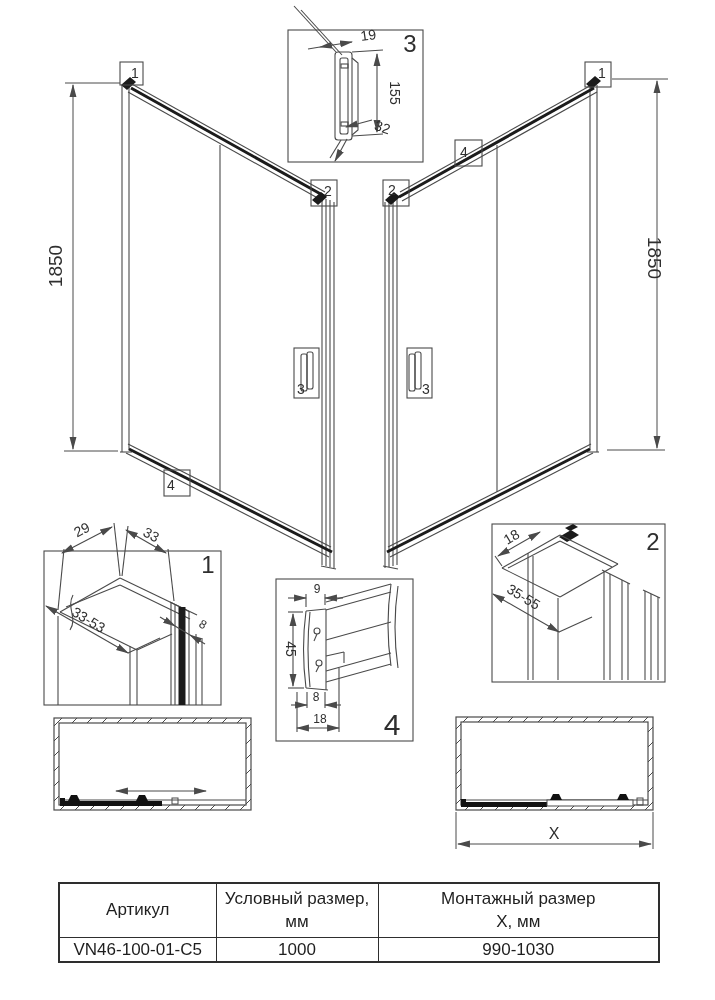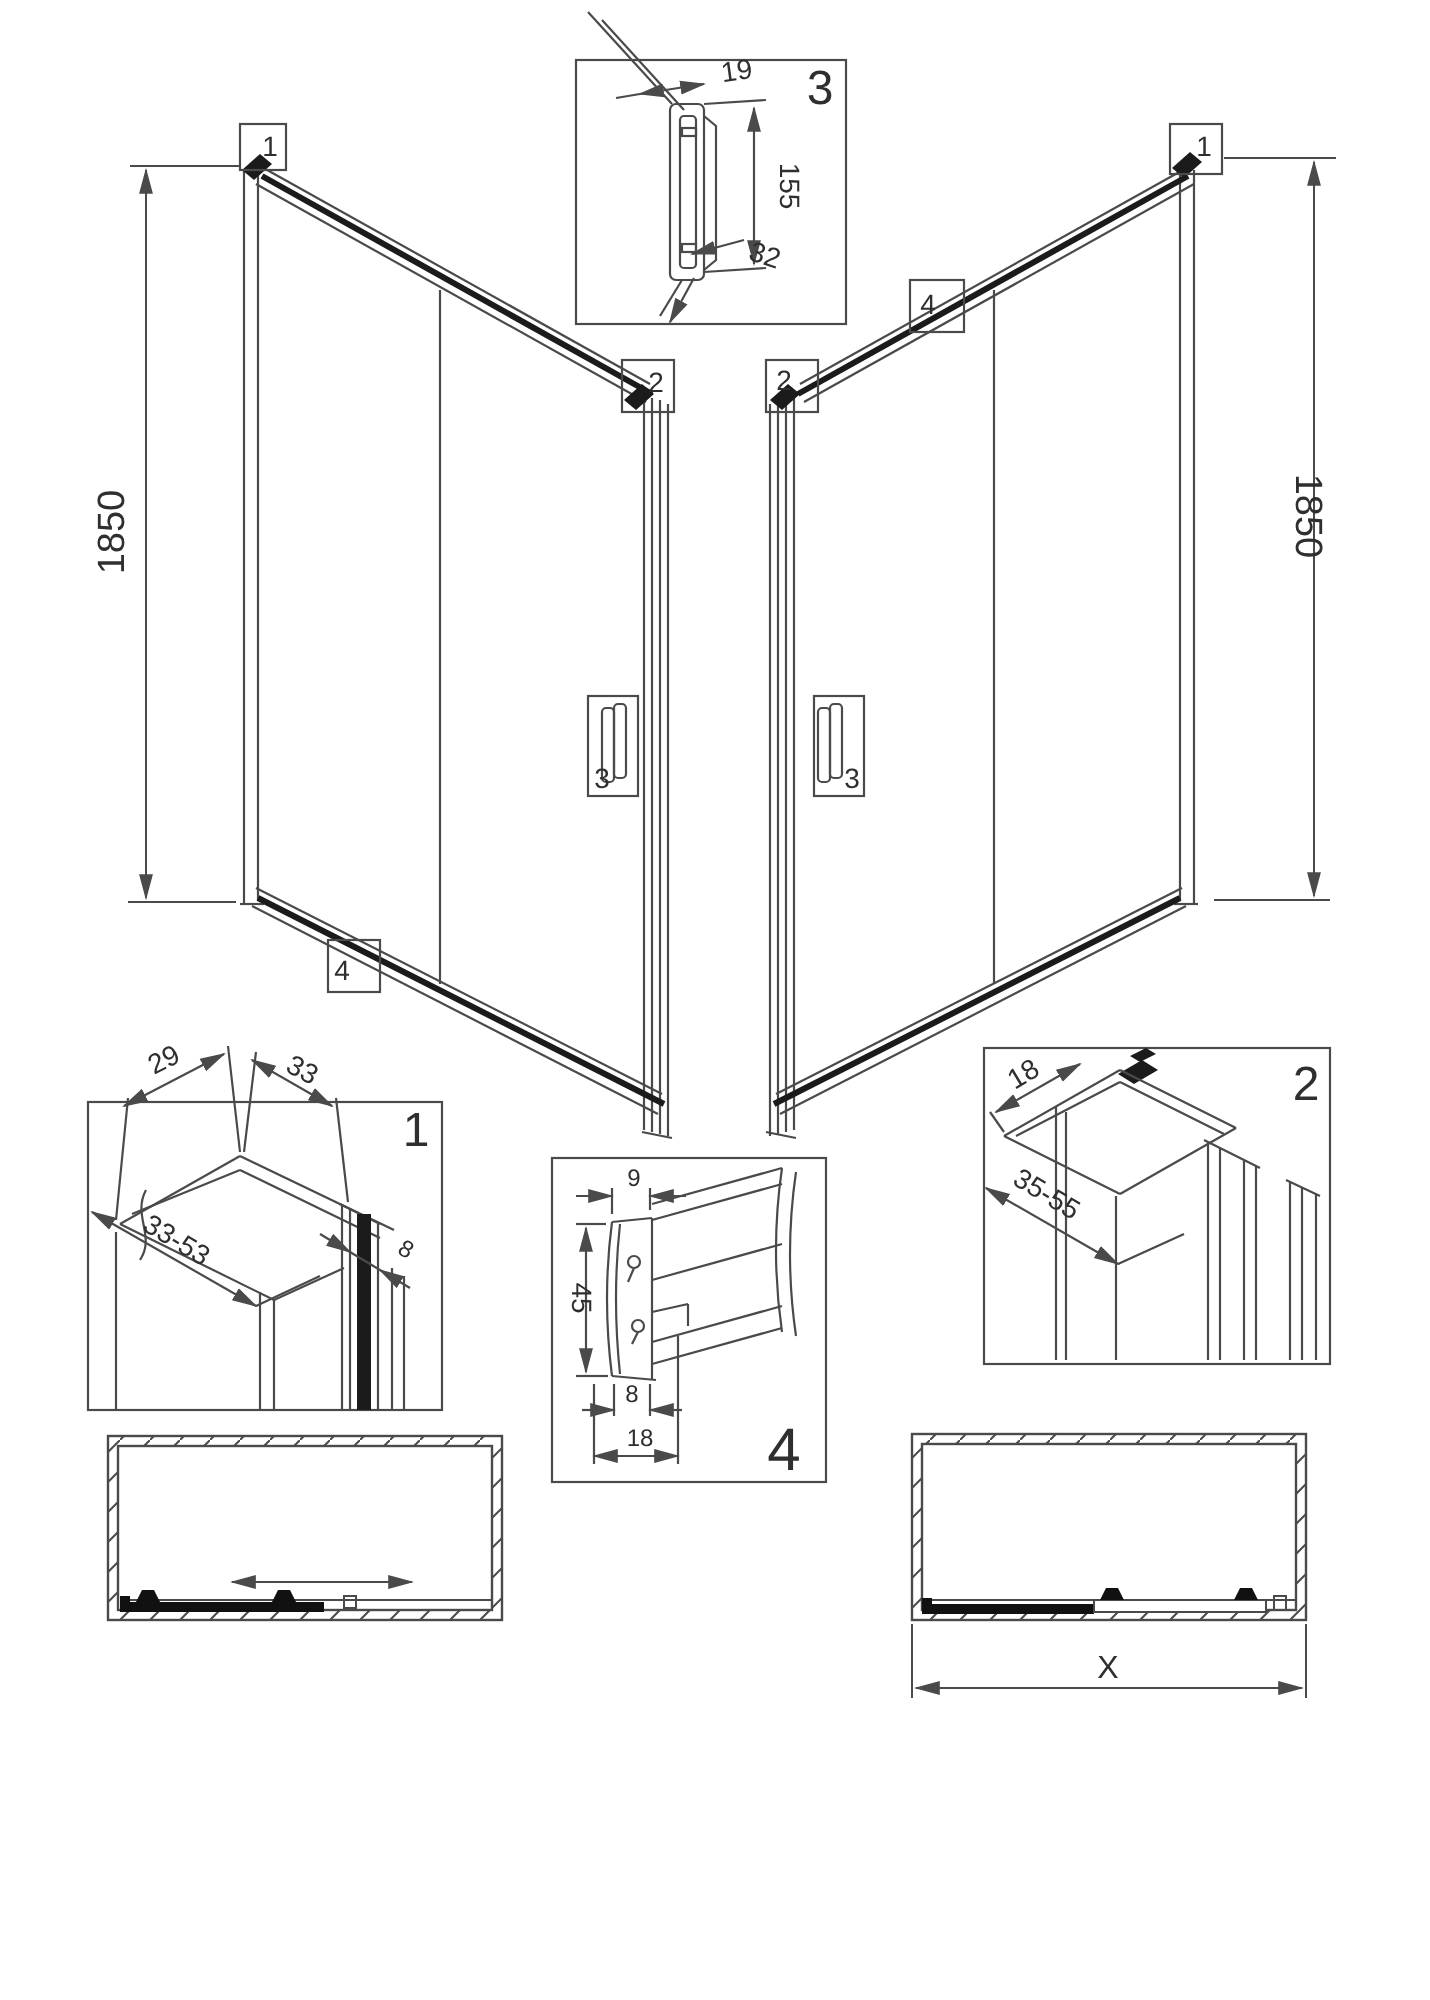--- a/index.html
+++ b/index.html
@@ -301,14 +301,37 @@
     <path d="M617,800 L629,800 L626,794 L620,794 Z" fill="#111" stroke="none"></path>
     <rect x="637" y="798" width="6" height="7" fill="none" stroke-width="1"></rect>
 
     <line x1="456" y1="812" x2="456" y2="849" stroke-width="1"></line>
     <line x1="653" y1="812" x2="653" y2="849" stroke-width="1"></line>
     <line x1="458" y1="844" x2="651" y2="844" stroke-width="1" marker-start="url(#arr)" marker-end="url(#arr)"></line>
   </g>
   <text x="554" y="839" text-anchor="middle" style="font-size:16px;">X</text>
 </svg>
 
+<table id="spec-table">
+  <colgroup>
+    <col style="width:157px">
+        <col style="width:162px">
+        <col style="width:281px">
+  </colgroup>
+  <thead>
+    <tr>
+      <th>Артикул</th>
+      <th>Условный размер,
+мм</th>
+      <th>Монтажный размер
+Х, мм</th>
+    </tr>
+  </thead>
+  <tbody>
+    <tr>
+      <td>VN46-100-01-C5</td>
+      <td>1000</td>
+      <td>990-1030</td>
+    </tr>
+  </tbody>
+</table>
 
 </div>
 
 </body></html>

